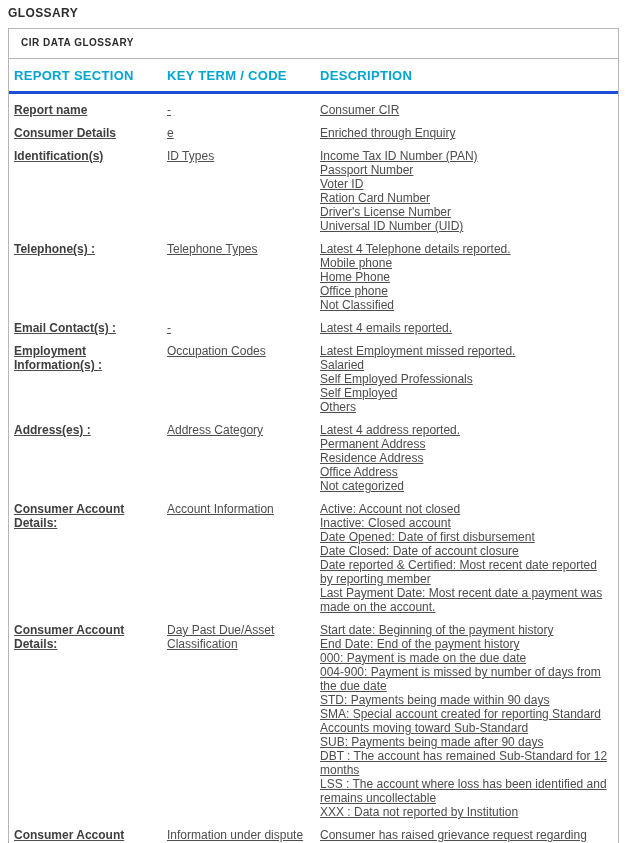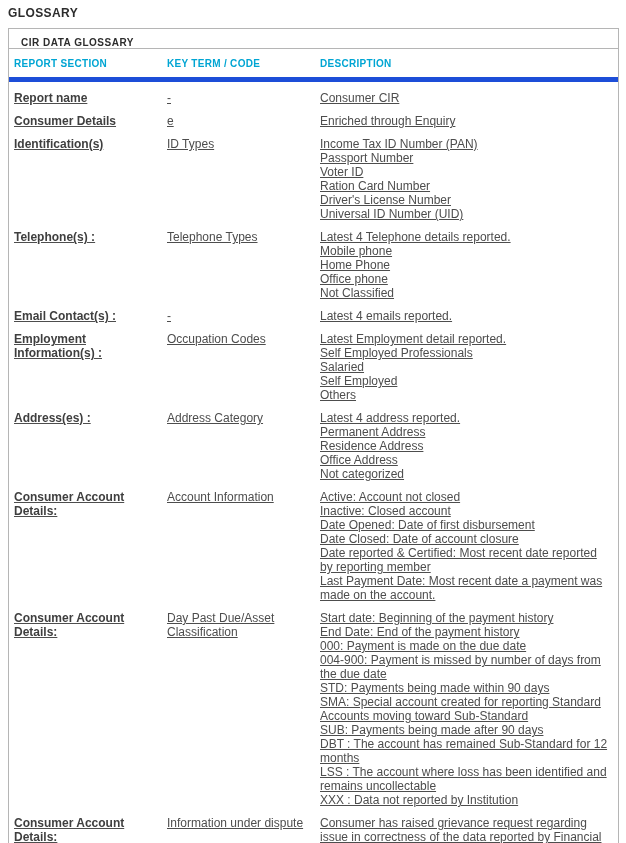--- a/index.html
+++ b/index.html
@@ -19,36 +19,36 @@
     font-weight: bold;
     color: #2d2d2d;
     letter-spacing: 0.4px;
   }
   .card {
     margin: 0 7px 0 8px;
     border: 1px solid #b5b5b5;
     background: #ffffff;
   }
   .card-title {
-    padding: 8px 12px 0 12px;
+    padding: 8px 12px 10px 12px;
     font-size: 10px;
     font-weight: bold;
     color: #2d2d2d;
     letter-spacing: 0.5px;
     border-bottom: 1px solid #b5b5b5;
   }
   .grid3 {
     display: grid;
     grid-template-columns: 153px 153px 1fr;
   }
   .col-head {
     padding: 9px 6px 8px 5px;
-    border-bottom: 5px solid #1d4ed8;
+    border-bottom: 3px solid #1d4ed8;
     color: #00a5d3;
-    font-size: 10px;
+    font-size: 13px;
     font-weight: bold;
     letter-spacing: 0.3px;
   }
   .t-row {
     padding: 9px 6px 0 5px;
     font-size: 12px;
     text-decoration: underline;
   }
   .t-row:last-child { padding-bottom: 7px; gap: 22px; }
   .c1 {
@@ -129,23 +129,23 @@
     <div class="c2">-</div>
     <div class="c3">
             <div class="desc-line">Latest 4 emails reported.</div>
           </div>
   </div>
 
   <div class="grid3 t-row">
     <div class="c1">Employment Information(s) :</div>
     <div class="c2">Occupation Codes</div>
     <div class="c3">
-            <div class="desc-line">Latest Employment detail reported.</div>
+            <div class="desc-line">Latest Employment missed reported.</div>
+            <div class="desc-line">Salaried</div>
             <div class="desc-line">Self Employed Professionals</div>
-            <div class="desc-line">Salaried</div>
             <div class="desc-line">Self Employed</div>
             <div class="desc-line">Others</div>
           </div>
   </div>
 
   <div class="grid3 t-row">
     <div class="c1">Address(es) :</div>
     <div class="c2">Address Category</div>
     <div class="c3">
             <div class="desc-line">Latest 4 address reported.</div>

